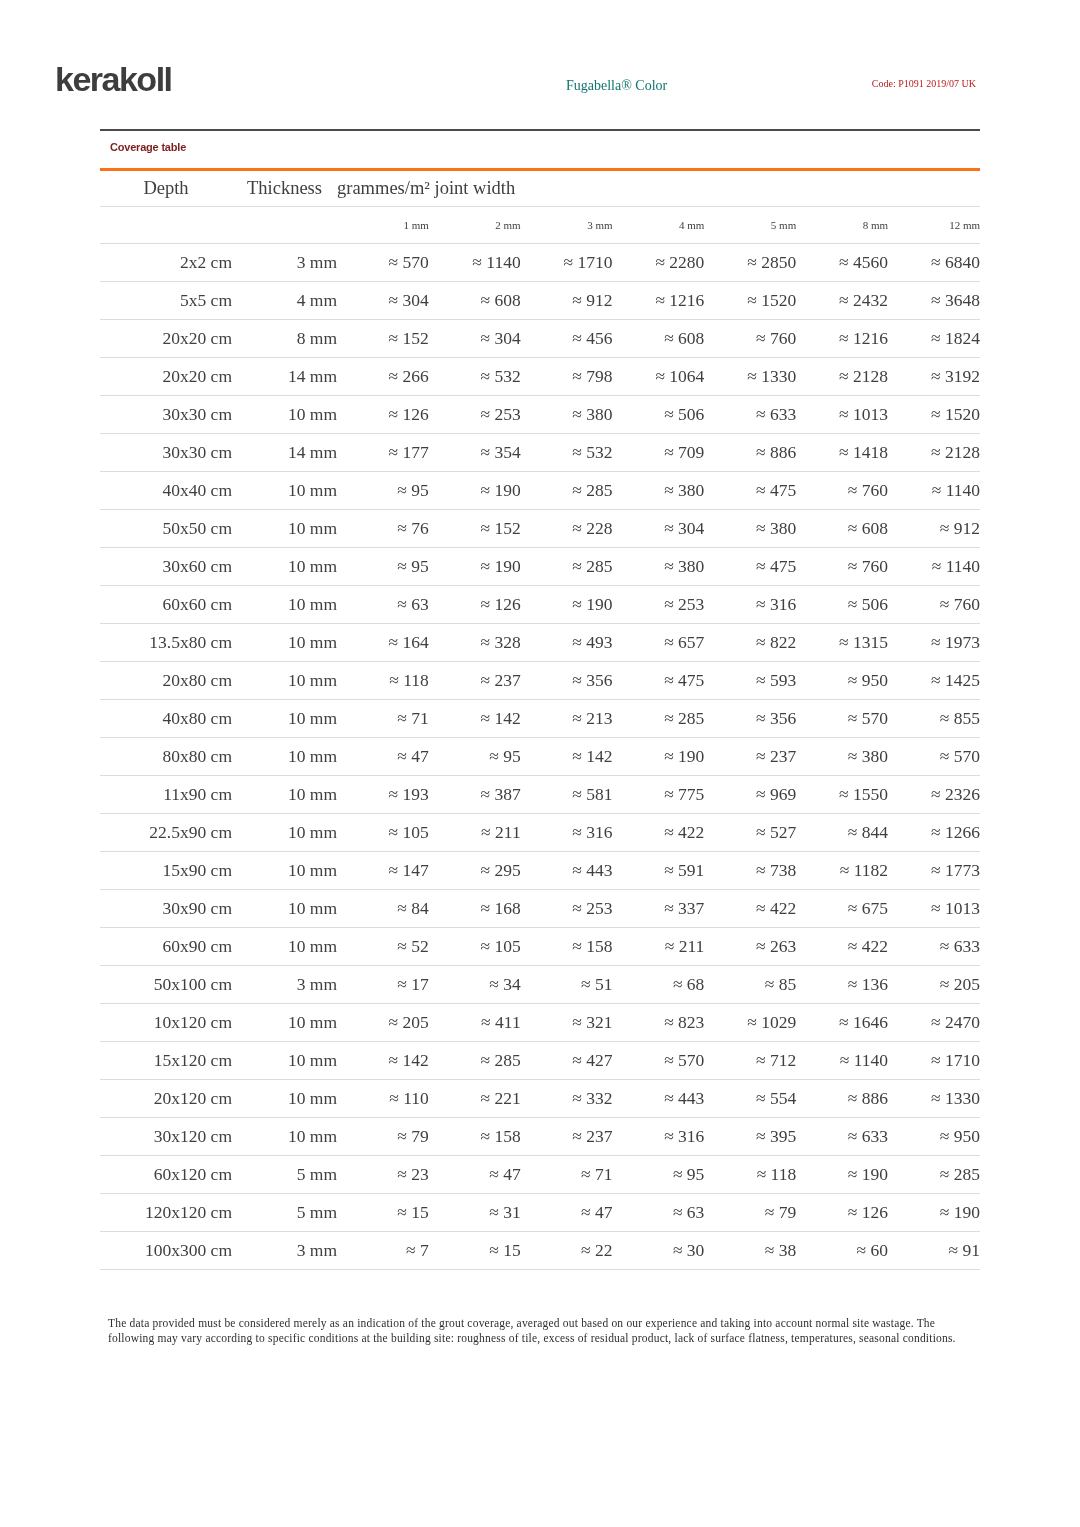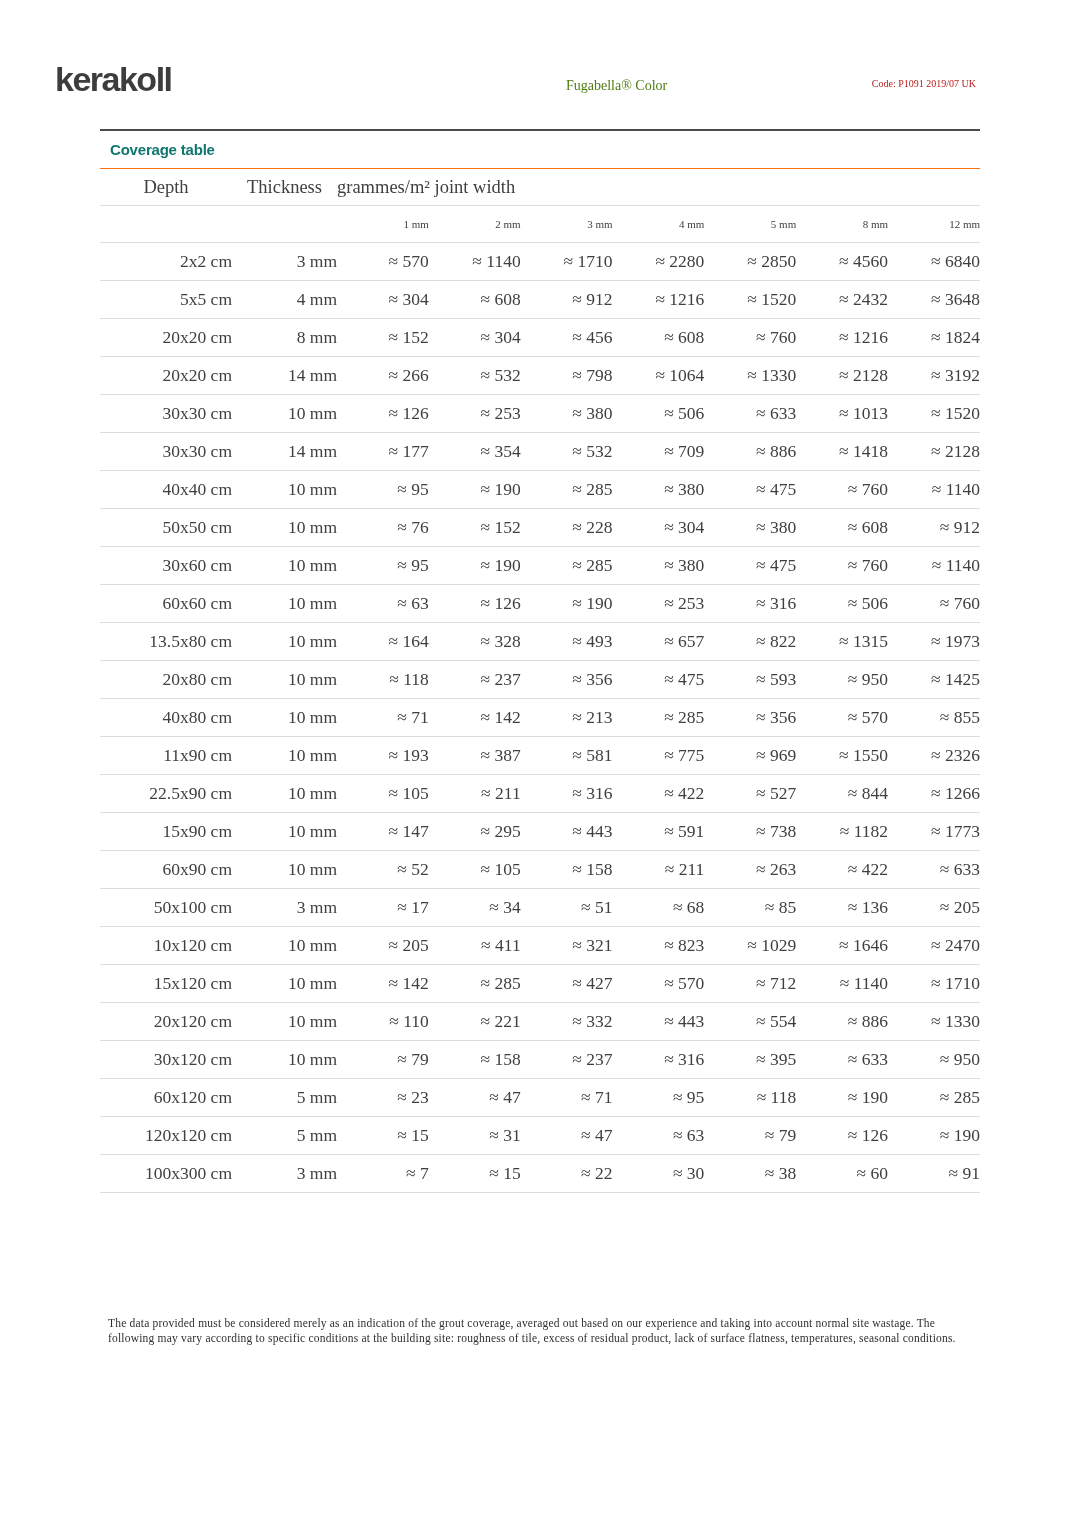--- a/index.html
+++ b/index.html
@@ -20,21 +20,21 @@
     font-weight: bold;
     font-size: 34px;
     letter-spacing: -1.5px;
     color: #3d3d3d;
   }
   .product {
     position: absolute;
     left: 566px;
     top: 78px;
     font-size: 14px;
-    color: #4d7c0f;
+    color: #0f766e;
   }
   .code {
     position: absolute;
     right: 104px;
     top: 78px;
     font-size: 10px;
     color: #b91c1c;
   }
   .top-rule {
     position: absolute;
@@ -43,32 +43,32 @@
     width: 880px;
     height: 2px;
     background: #4b4b4b;
   }
   .section-title {
     position: absolute;
     left: 110px;
     top: 141px;
     font-family: "Liberation Sans", sans-serif;
     font-weight: bold;
-    font-size: 15px;
+    font-size: 11px;
     letter-spacing: -0.2px;
-    color: #0f766e;
+    color: #7f1d1d;
   }
   table.coverage {
     position: absolute;
     left: 100px;
     top: 168px;
     width: 880px;
     border-collapse: collapse;
     table-layout: fixed;
-    border-top: 1px solid #f97316;
+    border-top: 3px solid #f97316;
   }
   table.coverage th, table.coverage td {
     border-bottom: 1px solid #dcdcdc;
     font-weight: normal;
     padding: 0;
     white-space: nowrap;
   }
   tr.group-head { height: 37px; }
   tr.sub-head   { height: 37px; }
   tr.data-row   { height: 38px; }
@@ -280,20 +280,31 @@
     <td class="thickness-cell">10 mm</td>
     <td class="value-cell">≈ 71</td>
     <td class="value-cell">≈ 142</td>
     <td class="value-cell">≈ 213</td>
     <td class="value-cell">≈ 285</td>
     <td class="value-cell">≈ 356</td>
     <td class="value-cell">≈ 570</td>
     <td class="value-cell">≈ 855</td>
   </tr>
 
+  <tr class="data-row">
+    <td class="depth-cell">80x80 cm</td>
+    <td class="thickness-cell">10 mm</td>
+    <td class="value-cell">≈ 47</td>
+    <td class="value-cell">≈ 95</td>
+    <td class="value-cell">≈ 142</td>
+    <td class="value-cell">≈ 190</td>
+    <td class="value-cell">≈ 237</td>
+    <td class="value-cell">≈ 380</td>
+    <td class="value-cell">≈ 570</td>
+  </tr>
 
   <tr class="data-row">
     <td class="depth-cell">11x90 cm</td>
     <td class="thickness-cell">10 mm</td>
     <td class="value-cell">≈ 193</td>
     <td class="value-cell">≈ 387</td>
     <td class="value-cell">≈ 581</td>
     <td class="value-cell">≈ 775</td>
     <td class="value-cell">≈ 969</td>
     <td class="value-cell">≈ 1550</td>
@@ -317,20 +328,31 @@
     <td class="thickness-cell">10 mm</td>
     <td class="value-cell">≈ 147</td>
     <td class="value-cell">≈ 295</td>
     <td class="value-cell">≈ 443</td>
     <td class="value-cell">≈ 591</td>
     <td class="value-cell">≈ 738</td>
     <td class="value-cell">≈ 1182</td>
     <td class="value-cell">≈ 1773</td>
   </tr>
 
+  <tr class="data-row">
+    <td class="depth-cell">30x90 cm</td>
+    <td class="thickness-cell">10 mm</td>
+    <td class="value-cell">≈ 84</td>
+    <td class="value-cell">≈ 168</td>
+    <td class="value-cell">≈ 253</td>
+    <td class="value-cell">≈ 337</td>
+    <td class="value-cell">≈ 422</td>
+    <td class="value-cell">≈ 675</td>
+    <td class="value-cell">≈ 1013</td>
+  </tr>
 
   <tr class="data-row">
     <td class="depth-cell">60x90 cm</td>
     <td class="thickness-cell">10 mm</td>
     <td class="value-cell">≈ 52</td>
     <td class="value-cell">≈ 105</td>
     <td class="value-cell">≈ 158</td>
     <td class="value-cell">≈ 211</td>
     <td class="value-cell">≈ 263</td>
     <td class="value-cell">≈ 422</td>

